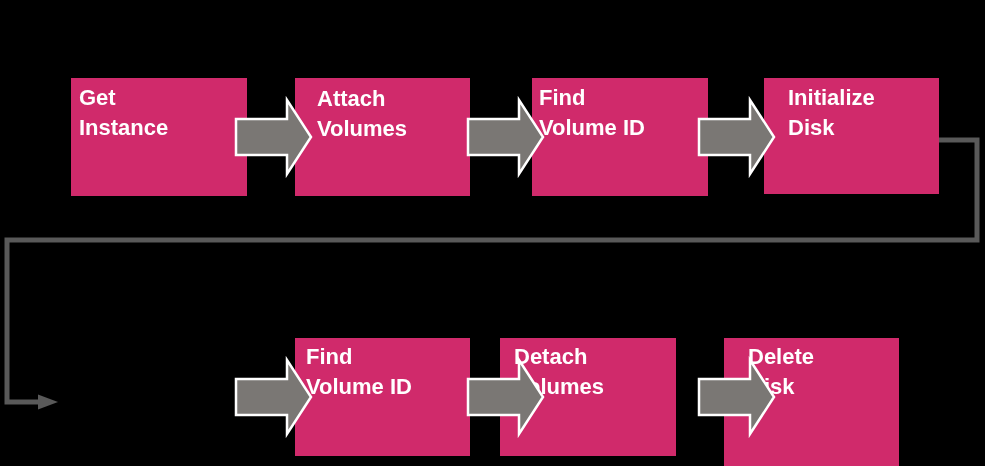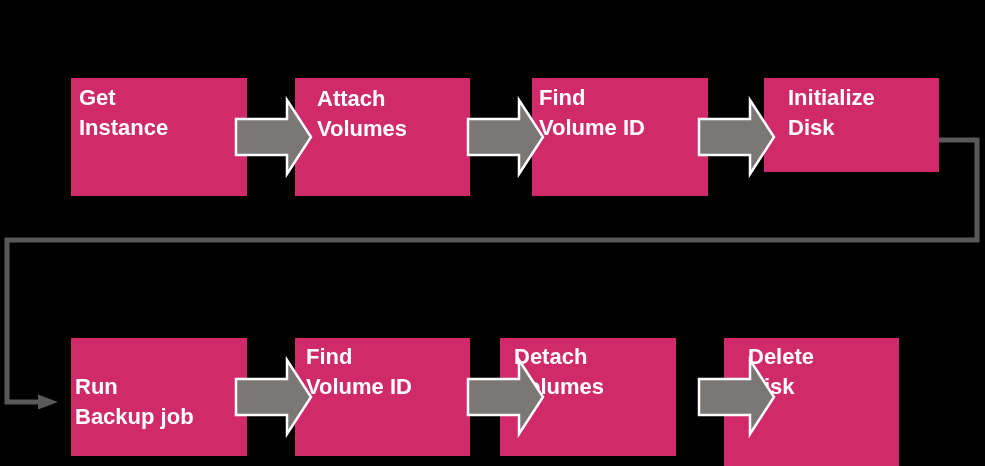--- a/index.html
+++ b/index.html
@@ -62,25 +62,23 @@
 
   <div class="node" style="left:71px; top:78px; width:176px; height:118px; padding:5px 6px 0 8px;">Get
 Instance</div>
 
   <div class="node" style="left:295px; top:78px; width:175px; height:118px; padding:6px 4px 0 22px;">Attach
 Volumes</div>
 
   <div class="node" style="left:532px; top:78px; width:176px; height:118px; padding:5px 6px 0 7px;">Find
 Volume ID</div>
 
-  <div class="node" style="left:764px; top:78px; width:175px; height:94px; padding:5px 14px 0 24px;">Initialize
+  <div class="node" style="left:764px; top:78px; width:175px; height:116px; padding:5px 14px 0 24px;">Initialize
 Disk</div>
 
-  <div class="node" style="left:71px; top:338px; width:176px; height:118px; padding:34px 4px 0 4px;">Run
-Backup job</div>
 
   <div class="node" style="left:295px; top:338px; width:175px; height:118px; padding:4px 6px 0 11px;">Find
 Volume ID</div>
 
   <div class="node" style="left:500px; top:338px; width:176px; height:118px; padding:4px 6px 0 14px;">Detach
 Volumes</div>
 
   <div class="node" style="left:724px; top:338px; width:175px; height:148px; padding:4px 6px 0 24px;">Delete
 Disk</div>
 

